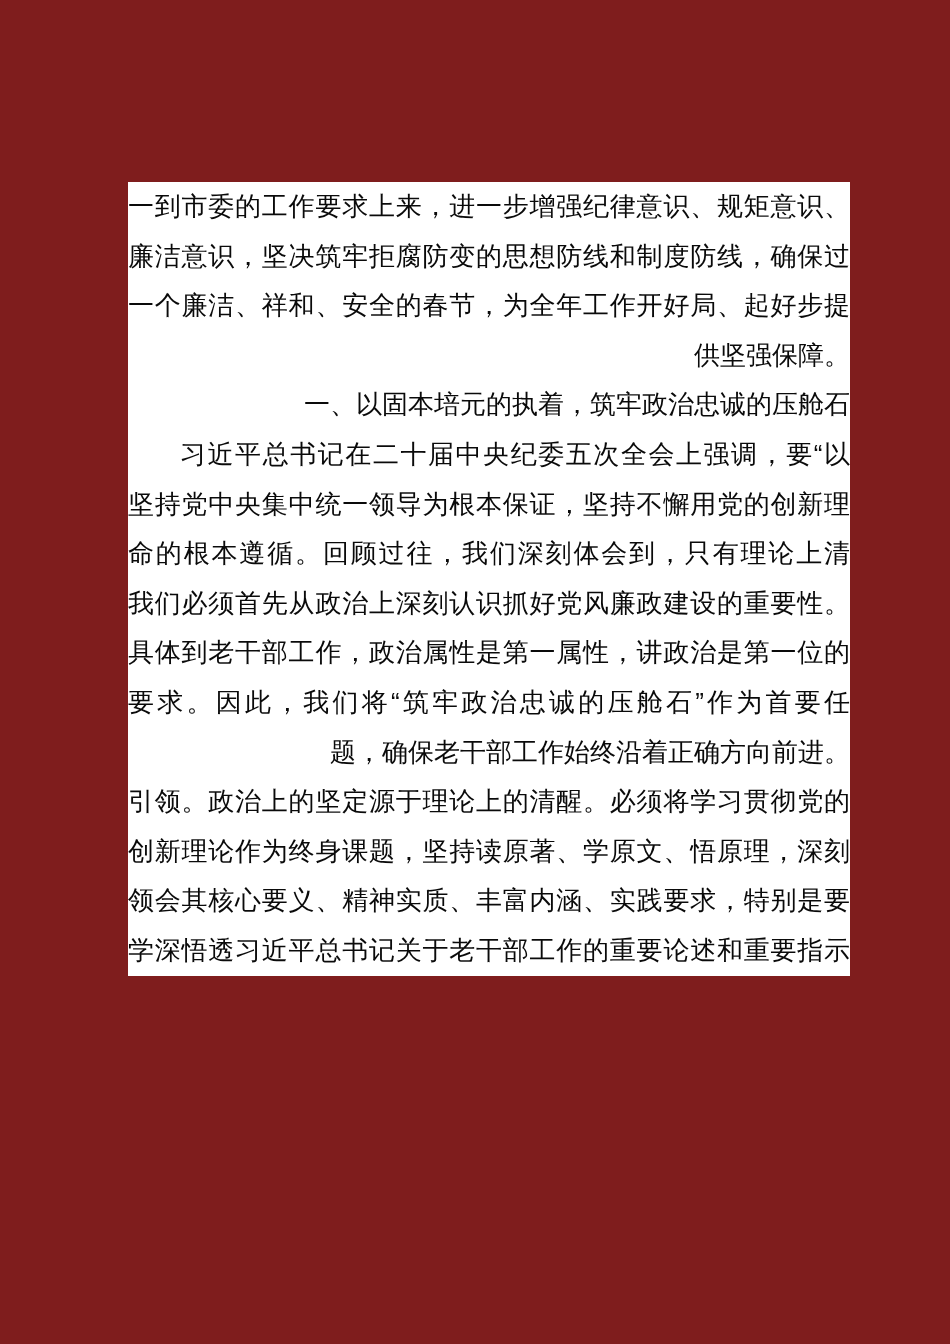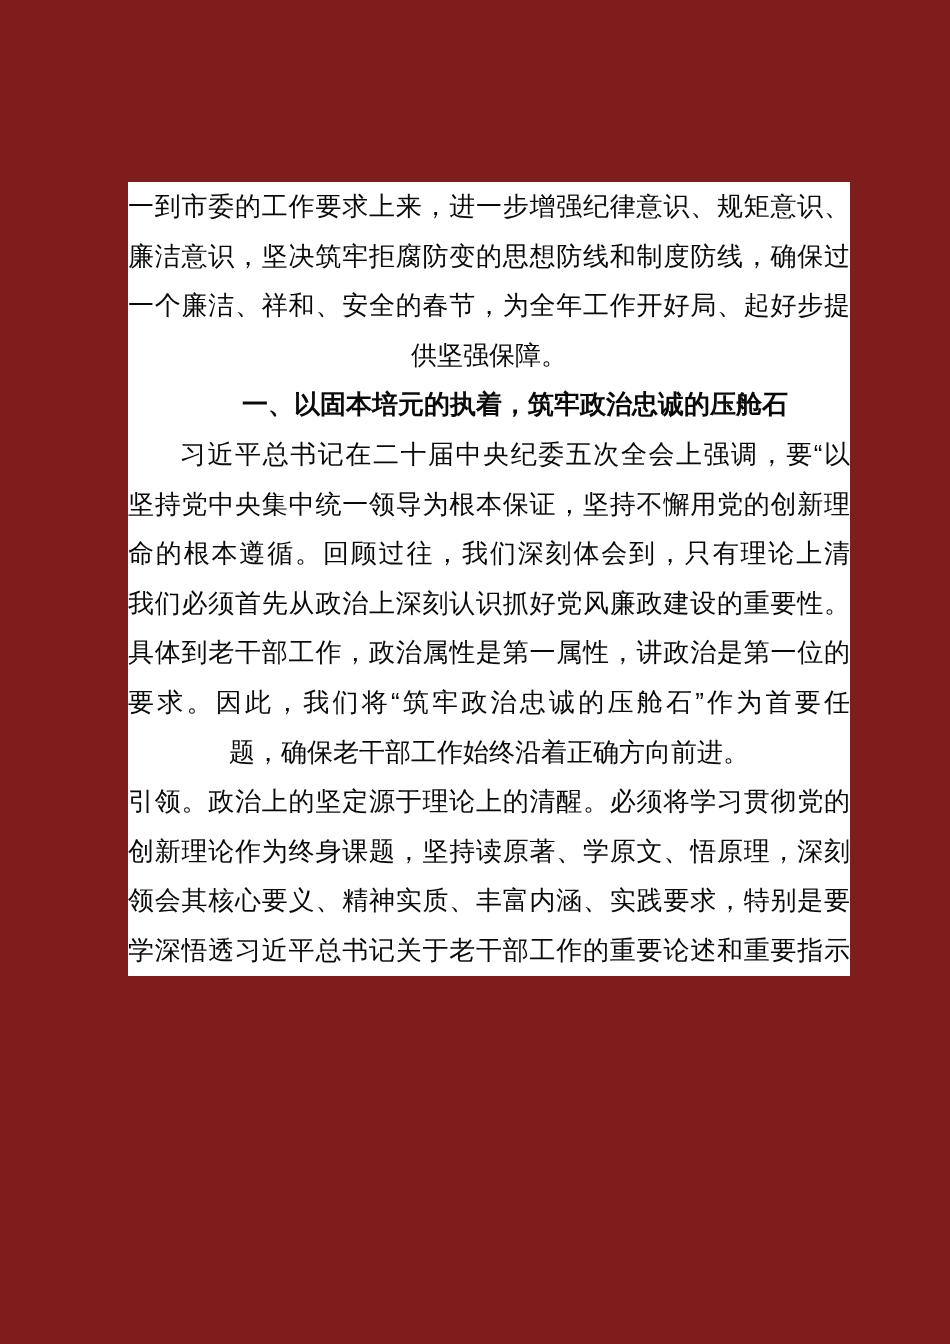--- a/index.html
+++ b/index.html
@@ -28,32 +28,32 @@
     width: 722px;
     color: #0a0a0a;
     font-size: 26px;
     font-weight: normal;
   }
   .line {
     height: 49.6px;
     line-height: 49.6px;
     overflow: hidden;
     white-space: normal;
-    text-align: center;
+    text-align: right;
   }
   .line.justify {
     text-align: justify;
     text-align-last: justify;
   }
   .line.indent {
     padding-left: 52px;
   }
   .line.heading {
     
-    font-weight: bold;
+    font-weight: normal;
   }
 </style>
 </head>
 <body>
 
 <div class="page">
   <div class="doc-body" style="background: rgb(255, 255, 255); color: rgb(10, 10, 10);">
       <div class="line justify">一到市委的工作要求上来，进一步增强纪律意识、规矩意识、</div>
       <div class="line justify">廉洁意识，坚决筑牢拒腐防变的思想防线和制度防线，确保过</div>
       <div class="line justify">一个廉洁、祥和、安全的春节，为全年工作开好局、起好步提</div>

